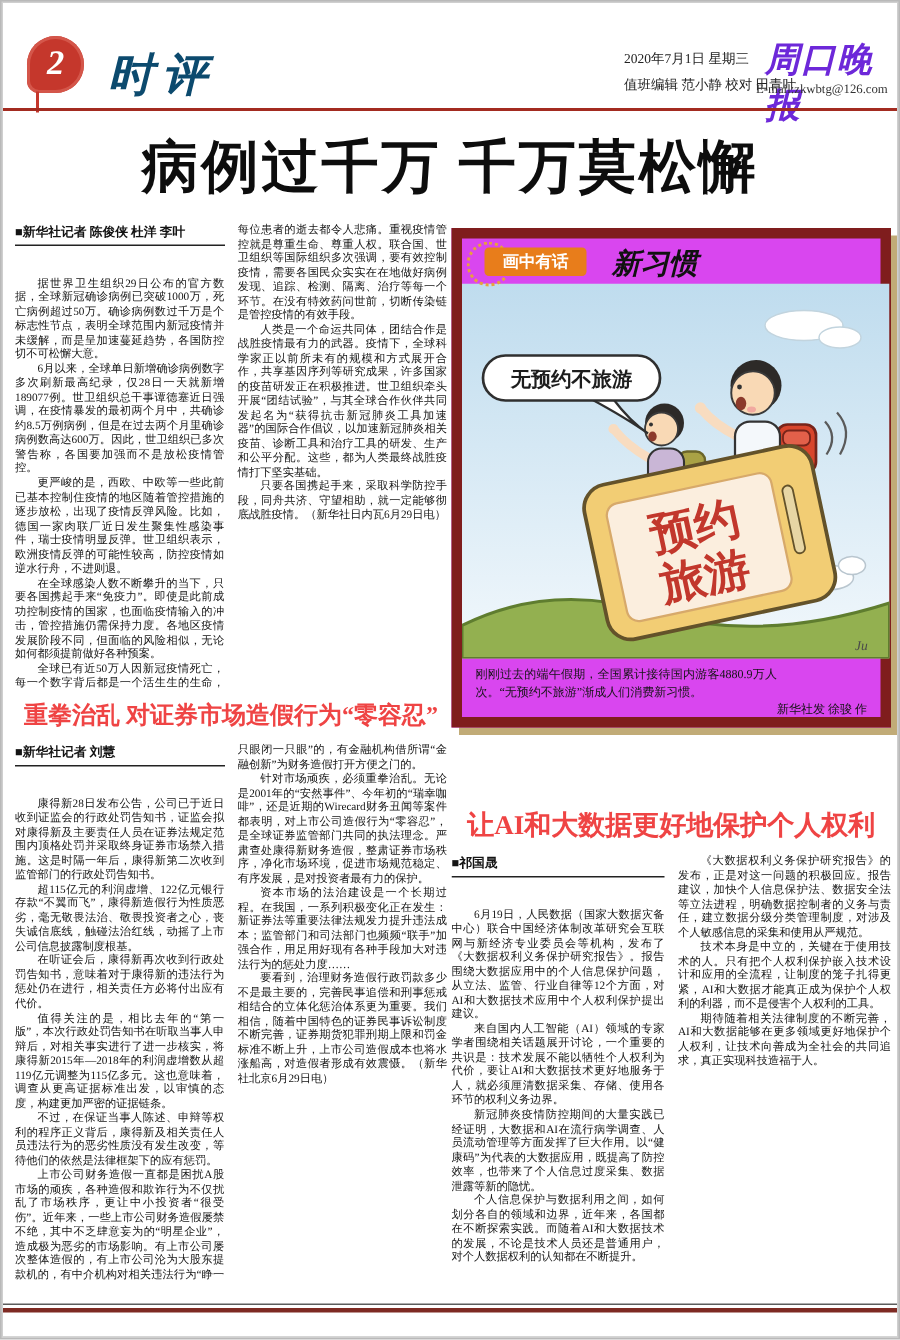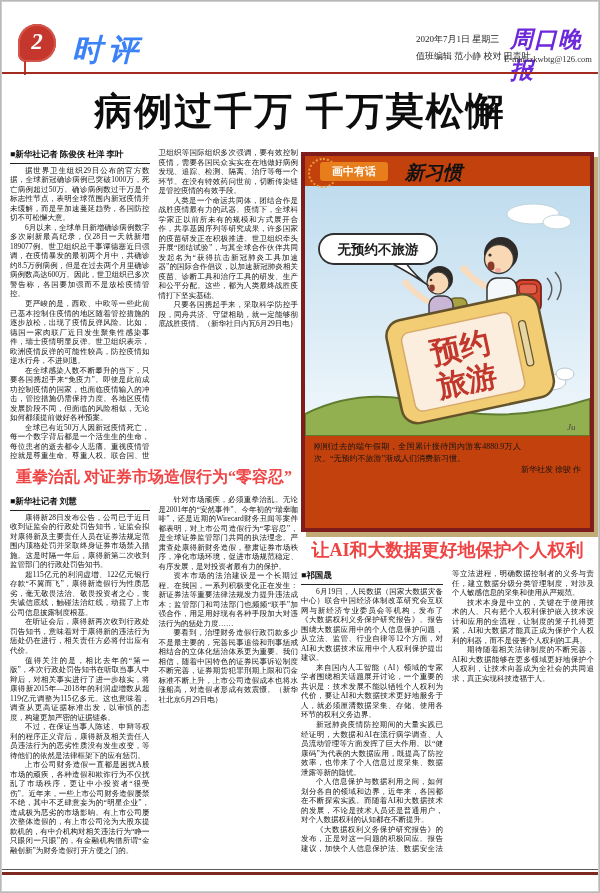--- a/index.html
+++ b/index.html
@@ -3,45 +3,45 @@
 <meta charset="utf-8">
 <style>
   html,body{margin:0;padding:0;}
   body{width:600px;height:893px;background:#b9b9b9;font-family:"Liberation Serif","DejaVu Serif",serif;}
   .page{position:relative;width:596px;height:889px;margin:2px;background:#ffffff;outline:1px solid #cfcfcf;overflow:hidden;color:#141414;}
 
   
   .pin{position:absolute;left:16px;top:22px;width:38px;height:38px;background:#c5372c;border-radius:50% 50% 50% 8px;box-shadow:inset 0 0 0 2px #d4564a;}
   .pin-num{position:absolute;width:100%;text-align:center;top:5px;font-size:23px;font-weight:bold;font-style:italic;color:#fff;}
   .pin-tail{position:absolute;left:22px;top:59px;width:2px;height:14px;background:#c5372c;}
-  .section-title{position:absolute;left:70px;top:28px;font-size:30px;font-weight:900;letter-spacing:6px;color:#3b82f6;font-style:italic;}
+  .section-title{position:absolute;left:70px;top:28px;font-size:30px;font-weight:900;letter-spacing:6px;color:#0c4a6e;font-style:italic;}
   .header-meta{position:absolute;left:390px;top:29px;font-size:9px;line-height:1.9;color:#222;margin-left:24px;}
   .paper-logo{position:absolute;left:508px;top:22px;font-size:23px;font-weight:900;font-style:italic;color:#6d28d9;letter-spacing:1px;}
   .email{position:absolute;left:502px;top:52px;font-size:8.5px;color:#333;}
   .header-rule{position:absolute;left:0;top:70px;width:596px;height:2px;background:#a32b20;}
 
   
   .lead-headline{position:absolute;left:0;top:84px;width:596px;text-align:center;font-size:38px;font-weight:900;letter-spacing:2px;color:#0d0d0d;}
 
   
   .article{position:absolute;box-sizing:border-box;}
   .cols{column-count:2;column-gap:9px;column-fill:auto;height:100%;overflow:hidden;font-size:7.5px;line-height:1.27;text-align:justify;}
   .para{margin:0;text-indent:2em;}
-  .byline{font-size:8.5px;font-weight:bold;border-bottom:1px solid #222;padding:1px 0 3px;margin-bottom:2px;}
+  .byline{font-size:8.5px;font-weight:bold;border-bottom:1px solid #222;padding:1px 0 3px;margin-bottom:20px;}
   .lead-article{left:8px;top:146px;width:288px;height:318px;}
   .securities-article{left:8px;top:465px;width:288px;height:400px;}
   .securities-article .cols{height:364px;}
   .ai-article{left:299px;top:536px;width:293px;height:330px;}
   .ai-article .cols{height:292px;}
   .sub-headline{margin:0 0 7px;text-align:center;font-weight:900;white-space:nowrap;color:#ef4444;}
   .securities-article .sub-headline{font-size:16px;}
   .ai-article .sub-headline{font-size:18px;}
 
   
-  .cartoon-box{position:absolute;left:299px;top:150px;width:293px;height:380px;box-sizing:border-box;background:#c2410c;border:4px solid #7f1d1d;box-shadow:5px 5px 0 rgba(186,162,104,.9);}
+  .cartoon-box{position:absolute;left:299px;top:150px;width:293px;height:333px;box-sizing:border-box;background:#d946ef;border:7px solid #7f1d1d;box-shadow:5px 5px 0 rgba(186,162,104,.9);}
   .cartoon-head{position:relative;height:30px;}
   .dotted-ring{position:absolute;left:3px;top:2px;width:26px;height:26px;border:2px dotted #e8a13c;border-radius:50%;}
   .badge{position:absolute;left:15px;top:6px;background:#e87d1b;color:#fff;font-size:11px;font-weight:bold;padding:2px 12px;border-radius:3px;}
   .cartoon-title{position:absolute;left:100px;right:0;top:4px;text-align:left;font-size:19px;font-weight:900;color:#111;font-style:italic;}
   .scene{display:block;width:285px;height:250px;}
   .cartoon-caption{padding:5px 9px 0;font-size:8px;line-height:1.55;text-align:justify;}
   .cartoon-caption .cap-text{text-indent:2em;}
   .credit{float:right;font-weight:normal;margin-top:23px;}
 
   

